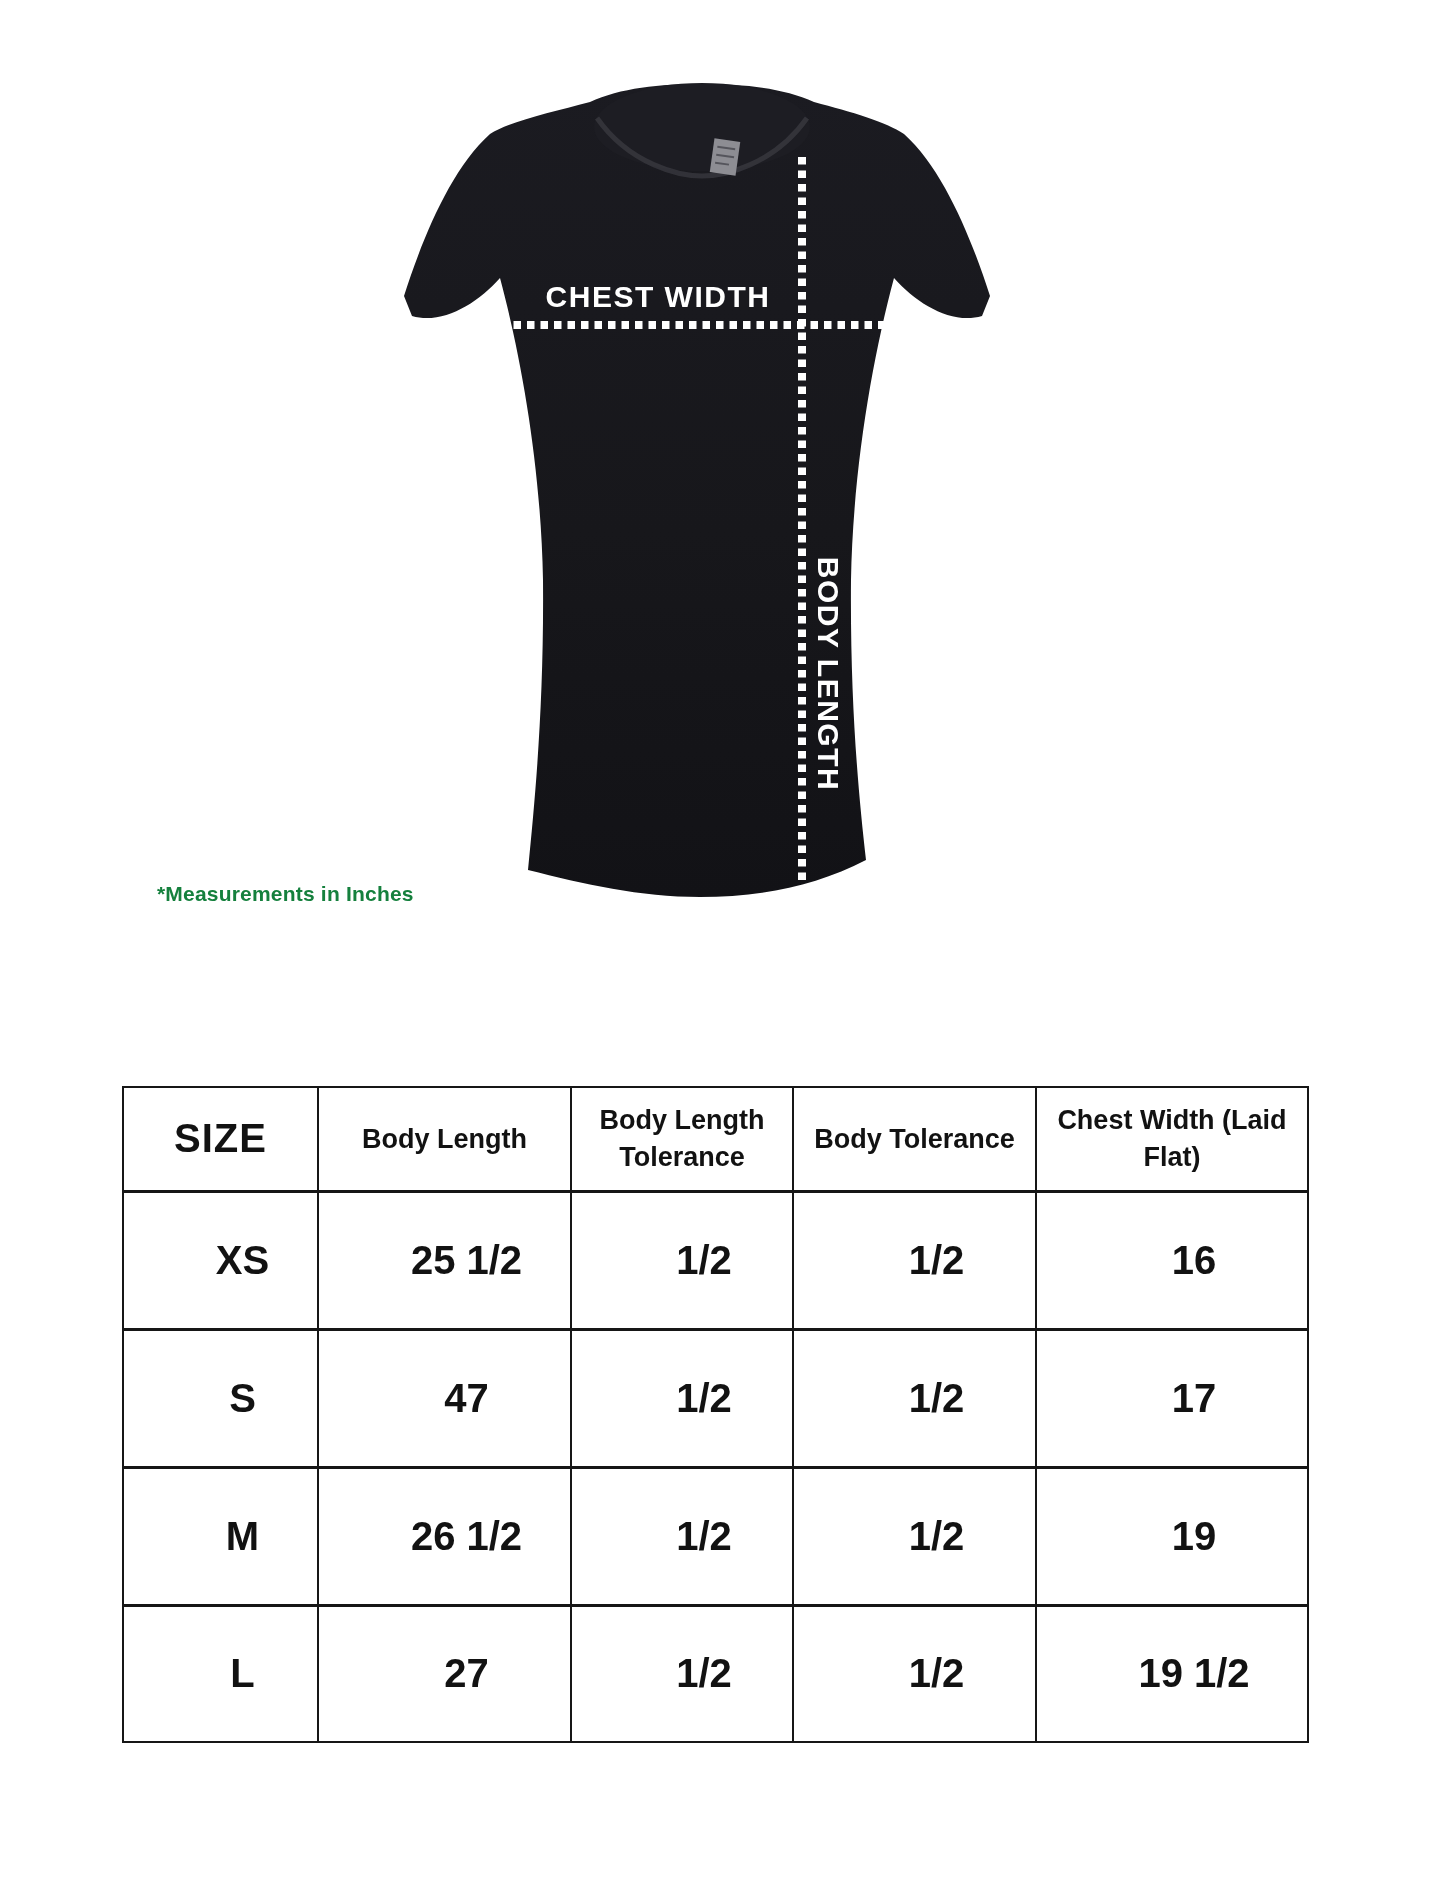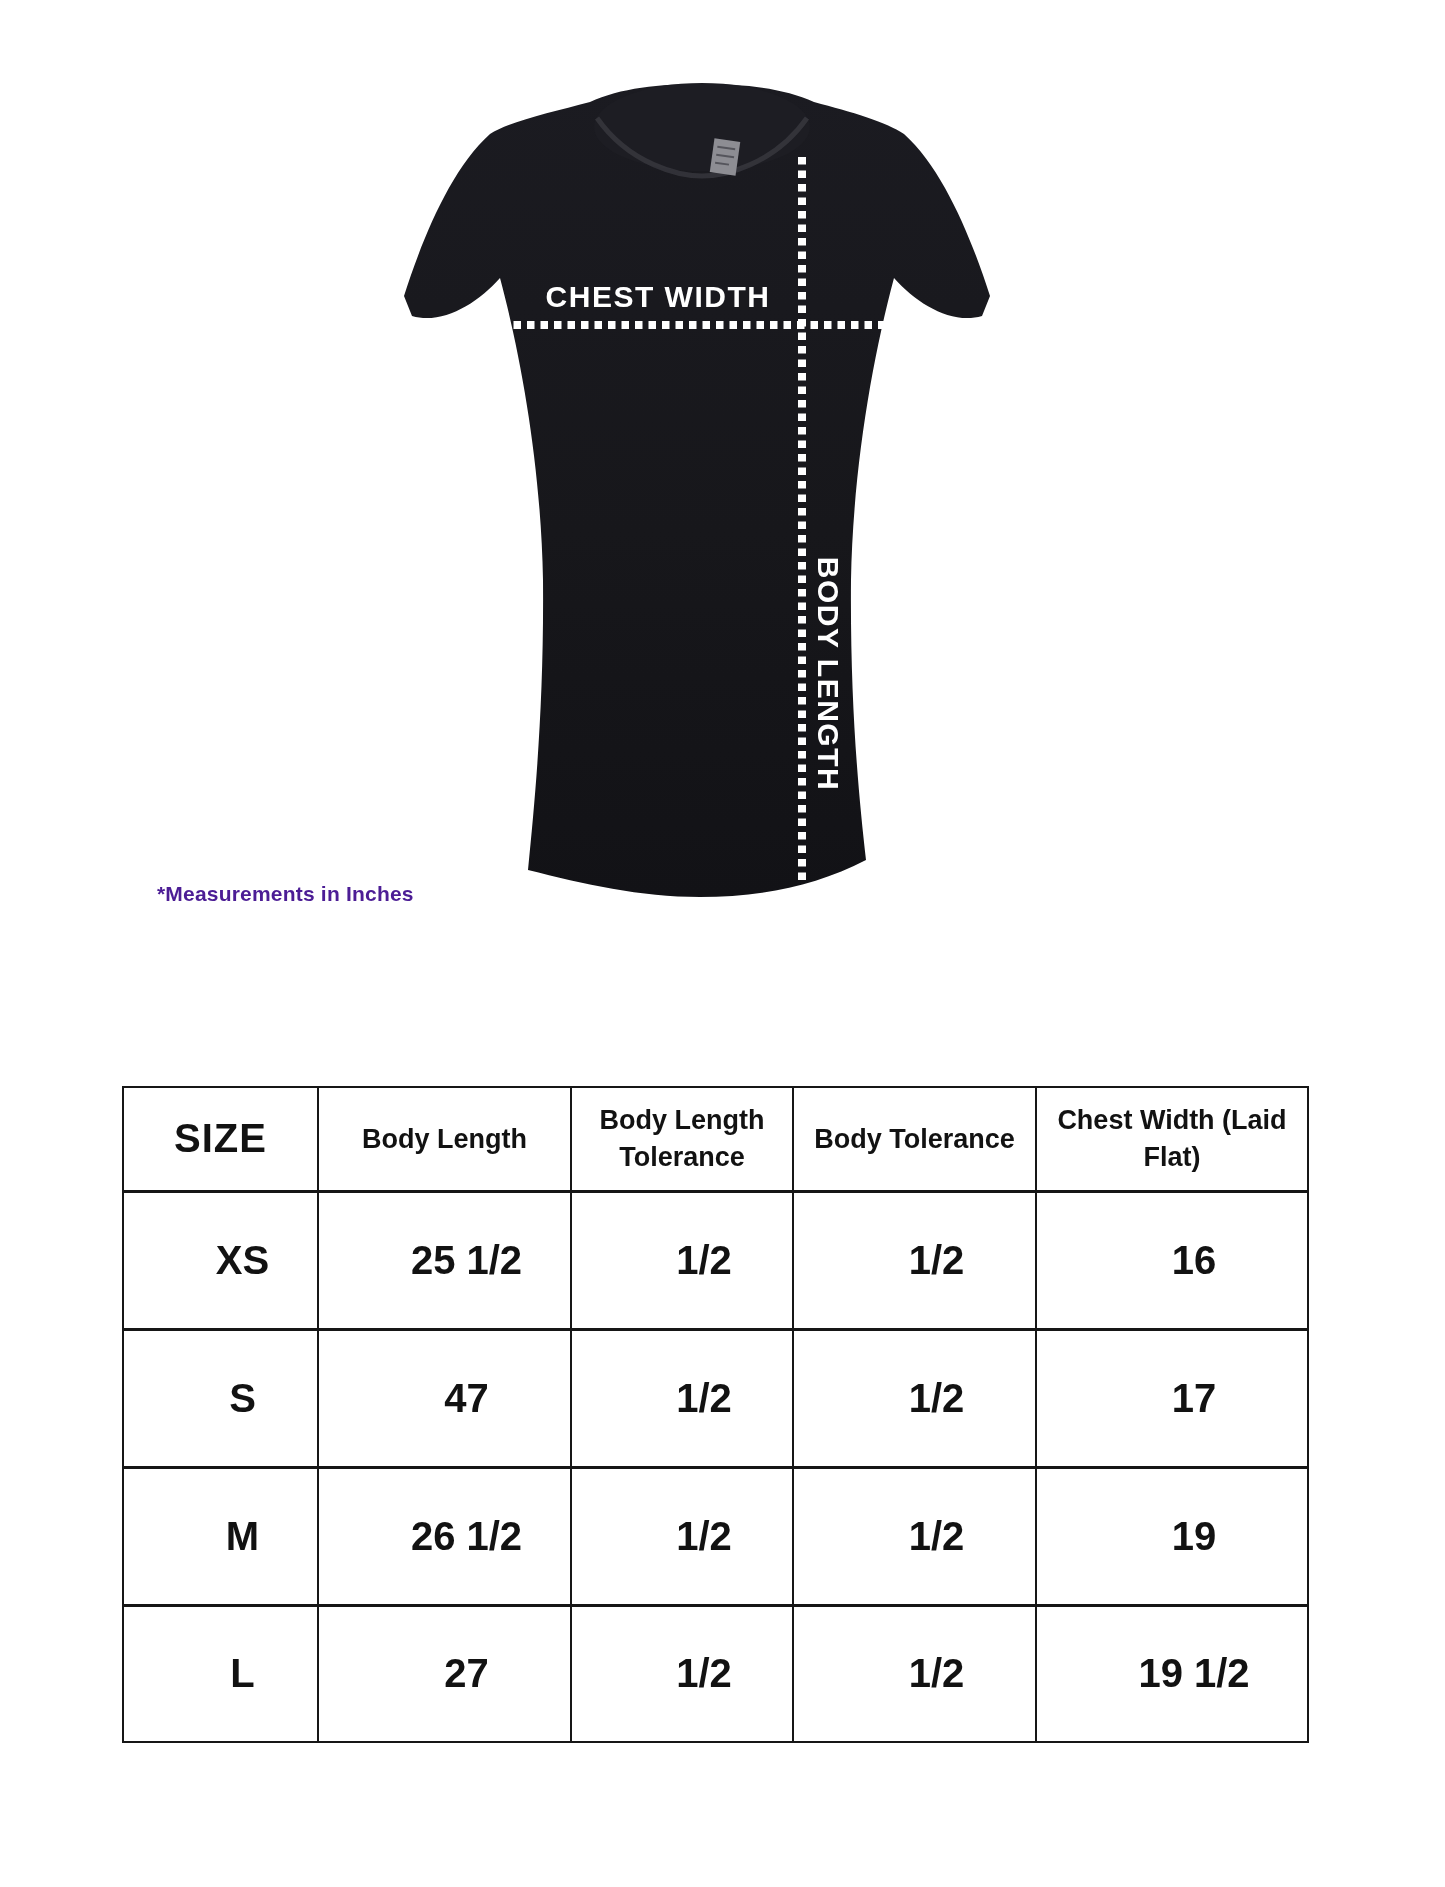--- a/index.html
+++ b/index.html
@@ -11,21 +11,21 @@
   .shirt-figure { position: absolute; left: 0; top: 0; width: 1445px; height: 960px; text-align: center; }
   .shirt-figure svg { display: block; width: 100%; height: 100%; }
   .measure-label {
     font-family: "Liberation Sans", "DejaVu Sans", sans-serif;
     font-weight: bold; font-size: 30px; letter-spacing: 1.5px;
   }
 
   
   .note {
     position: absolute; left: 157px; top: 882px;
-    font-size: 21px; font-weight: bold; color: #4c1d95;
+    font-size: 21px; font-weight: bold; color: #15803d;
     letter-spacing: 0.2px;
   }
 
   
   .size-table-wrap { position: absolute; left: 122px; top: 1086px; }
   table.size-table {
     border-collapse: collapse; table-layout: fixed;
     width: 1185px; height: 657px; background: #ffffff;
   }
   table.size-table th, table.size-table td {

